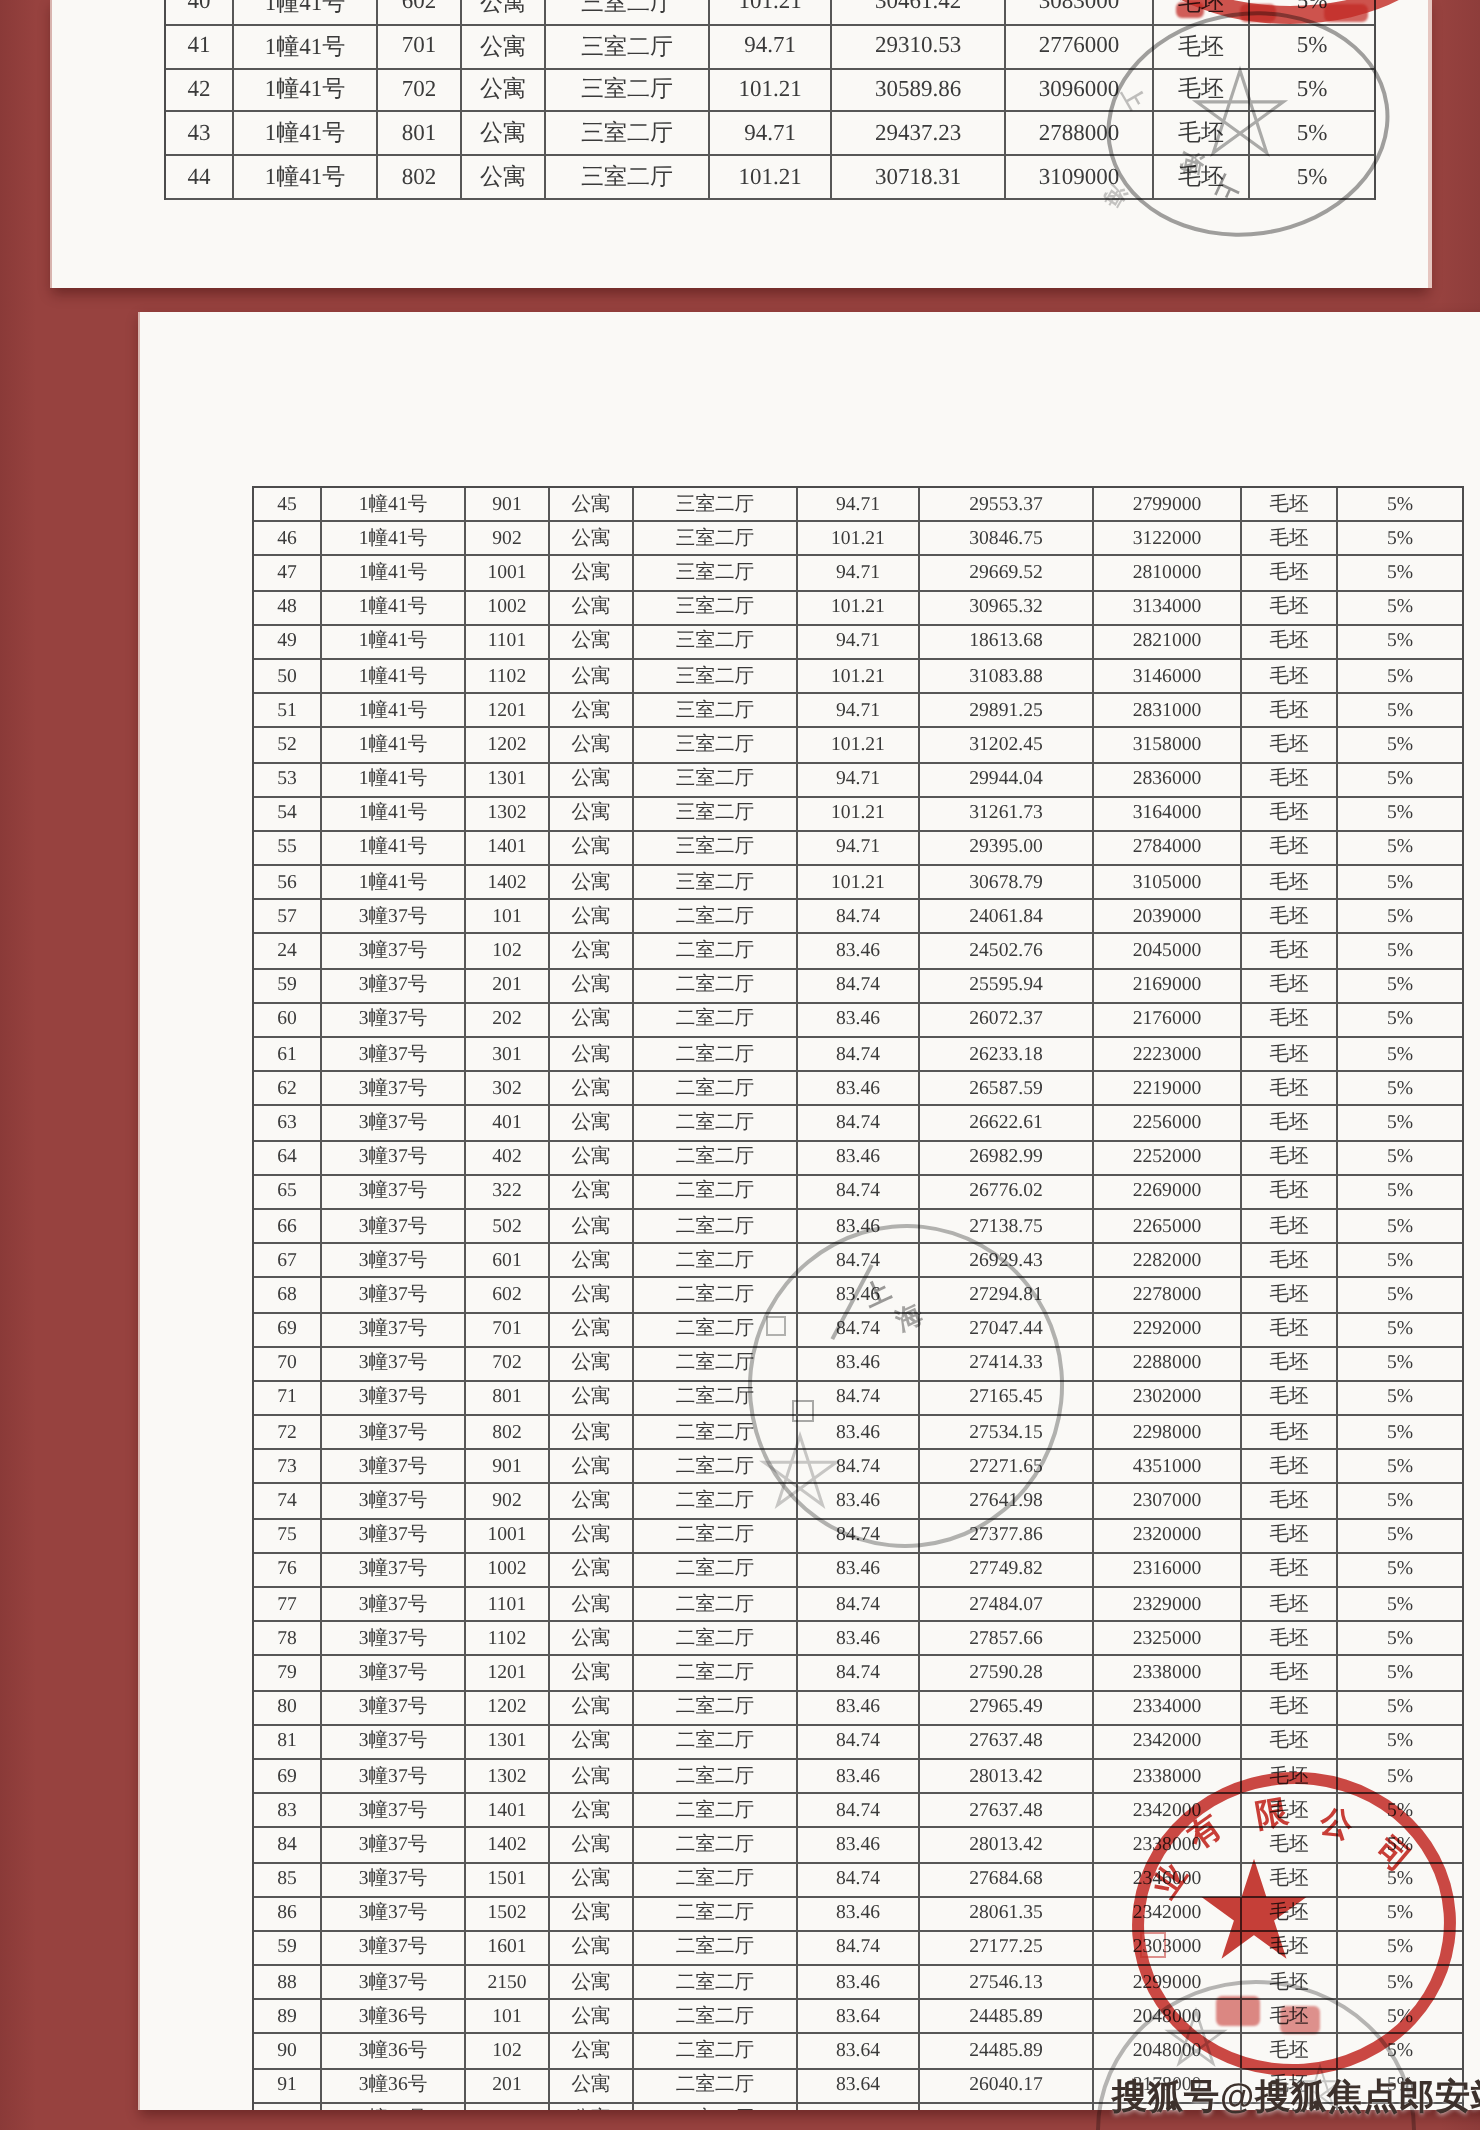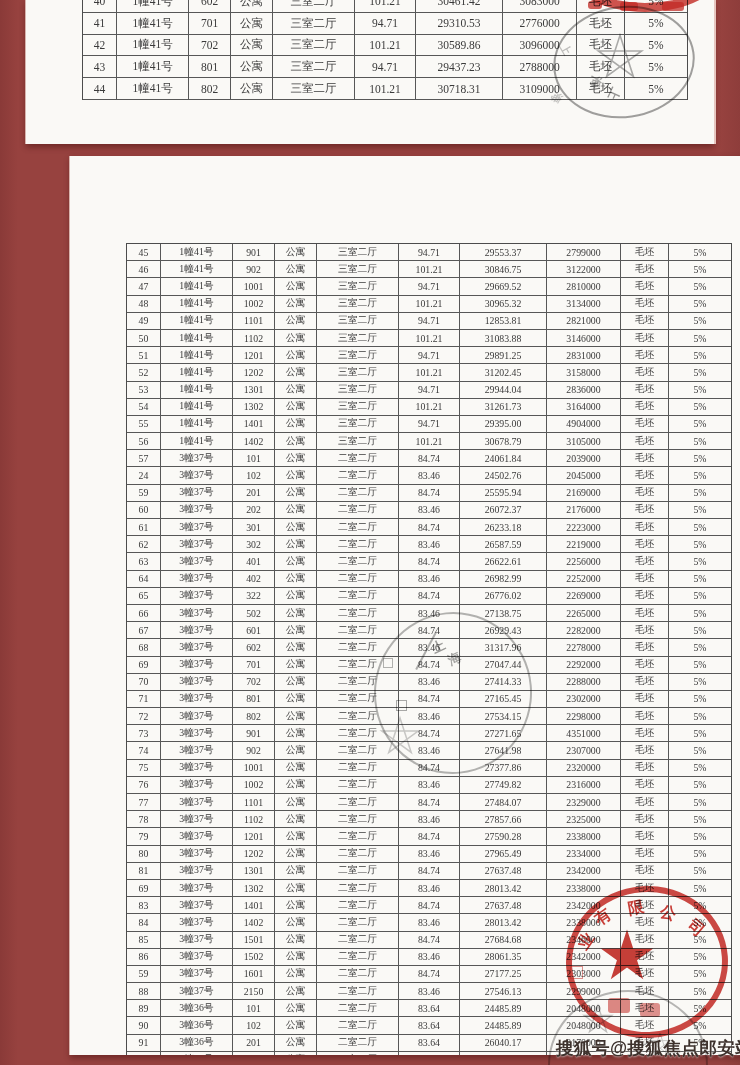--- a/index.html
+++ b/index.html
@@ -157,21 +157,21 @@
           <div class="td c8">毛坯</div>
           <div class="td c9">5%</div>
         </div>
         <div class="tr">
           <div class="td c0">49</div>
           <div class="td c1">1幢41号</div>
           <div class="td c2">1101</div>
           <div class="td c3">公寓</div>
           <div class="td c4">三室二厅</div>
           <div class="td c5">94.71</div>
-          <div class="td c6">12853.81</div>
+          <div class="td c6">18613.68</div>
           <div class="td c7">2821000</div>
           <div class="td c8">毛坯</div>
           <div class="td c9">5%</div>
         </div>
         <div class="tr">
           <div class="td c0">50</div>
           <div class="td c1">1幢41号</div>
           <div class="td c2">1102</div>
           <div class="td c3">公寓</div>
           <div class="td c4">三室二厅</div>
@@ -230,21 +230,21 @@
           <div class="td c9">5%</div>
         </div>
         <div class="tr">
           <div class="td c0">55</div>
           <div class="td c1">1幢41号</div>
           <div class="td c2">1401</div>
           <div class="td c3">公寓</div>
           <div class="td c4">三室二厅</div>
           <div class="td c5">94.71</div>
           <div class="td c6">29395.00</div>
-          <div class="td c7">4904000</div>
+          <div class="td c7">2784000</div>
           <div class="td c8">毛坯</div>
           <div class="td c9">5%</div>
         </div>
         <div class="tr">
           <div class="td c0">56</div>
           <div class="td c1">1幢41号</div>
           <div class="td c2">1402</div>
           <div class="td c3">公寓</div>
           <div class="td c4">三室二厅</div>
           <div class="td c5">101.21</div>
@@ -385,21 +385,21 @@
           <div class="td c8">毛坯</div>
           <div class="td c9">5%</div>
         </div>
         <div class="tr">
           <div class="td c0">68</div>
           <div class="td c1">3幢37号</div>
           <div class="td c2">602</div>
           <div class="td c3">公寓</div>
           <div class="td c4">二室二厅</div>
           <div class="td c5">83.46</div>
-          <div class="td c6">31317.96</div>
+          <div class="td c6">27294.81</div>
           <div class="td c7">2278000</div>
           <div class="td c8">毛坯</div>
           <div class="td c9">5%</div>
         </div>
         <div class="tr">
           <div class="td c0">69</div>
           <div class="td c1">3幢37号</div>
           <div class="td c2">701</div>
           <div class="td c3">公寓</div>
           <div class="td c4">二室二厅</div>

